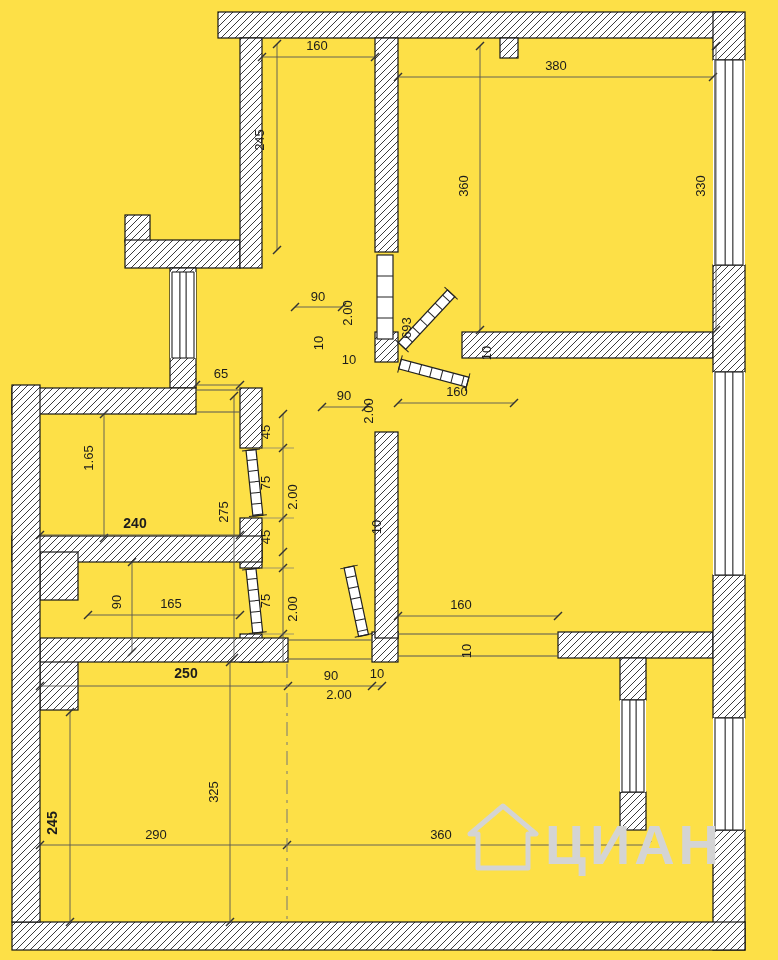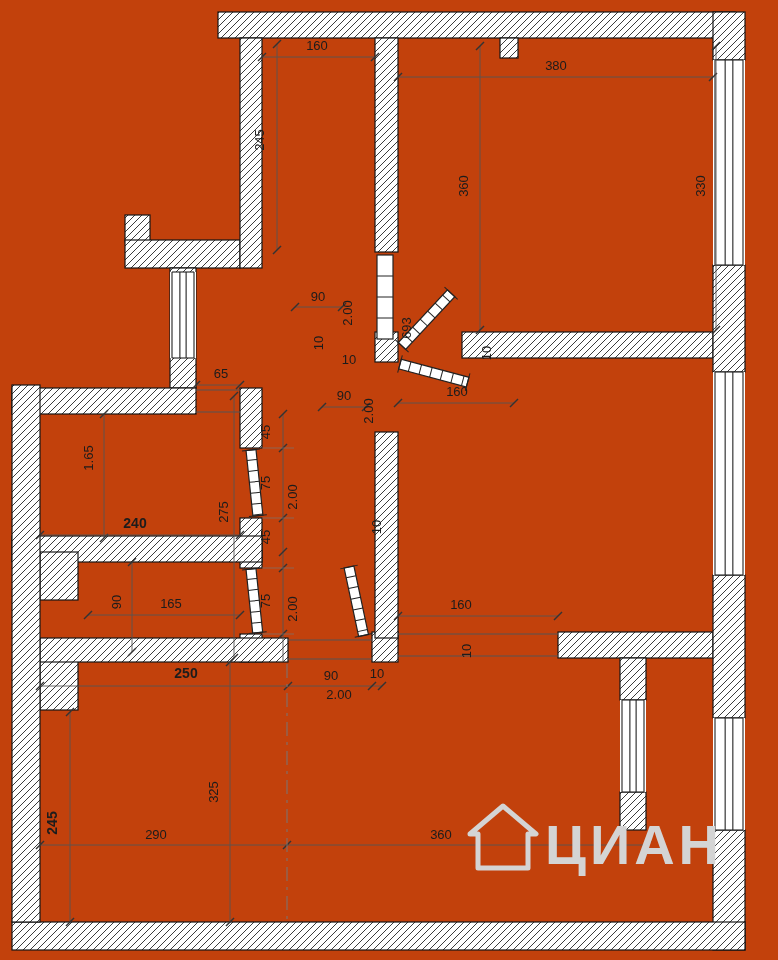--- a/index.html
+++ b/index.html
@@ -1,16 +1,16 @@
 <!DOCTYPE html>
 <html><head>
 <meta charset="utf-8">
 <style>
   html,body{margin:0;padding:0;background:#ffffff;}
-  .stage{position:relative;width:778px;height:960px;background:#c2410c;overflow:hidden;
+  .stage{position:relative;width:778px;height:960px;background:#fde047;overflow:hidden;
          font-family:"Liberation Sans",sans-serif;}
   svg{display:block;}
   svg text{font-family:"Liberation Sans",sans-serif;font-size:13px;fill:#1c1c1c;}
   text.b{font-weight:bold;font-size:14px;}
   text.wm{font-weight:bold;font-size:56px;fill:#d4d4d4;letter-spacing:4px;}
   .wall{fill:url(#hatch);stroke:#161616;stroke-width:1.2;}
   .leaf{fill:#ffffff;stroke:#222222;stroke-width:1.2;}
   .lt{stroke:#222222;stroke-width:1;}
   .wf{stroke:#222222;stroke-width:1.1;}
   .winbg{fill:#ffffff;stroke:none;}

